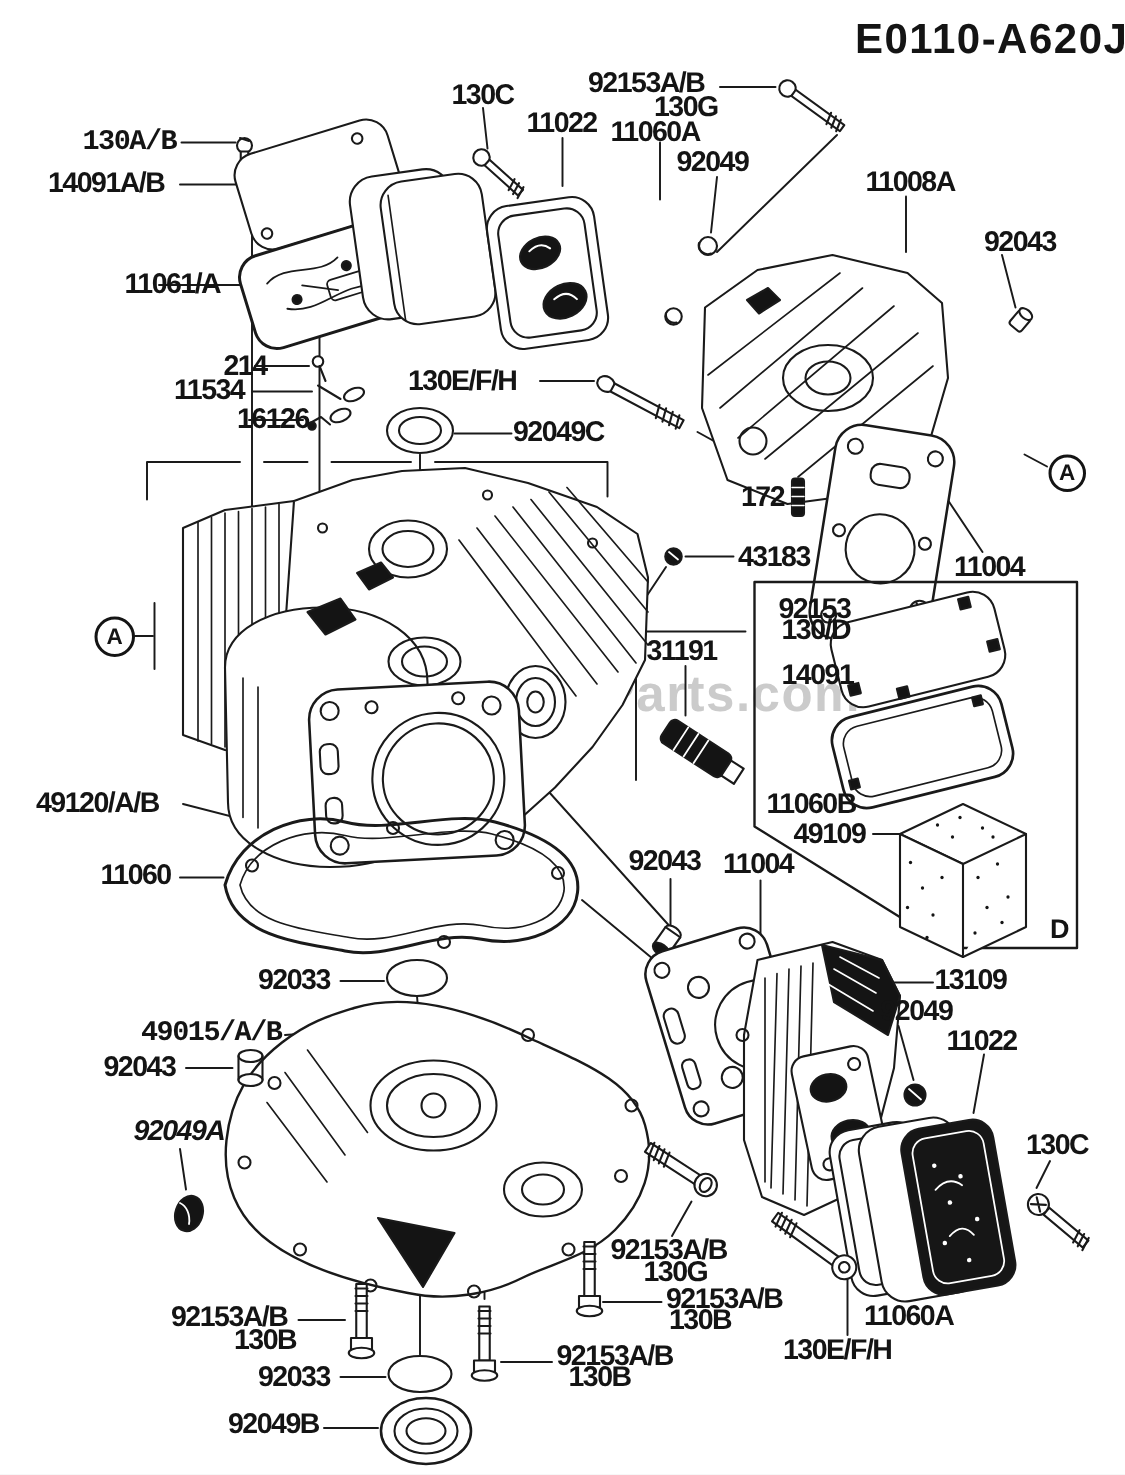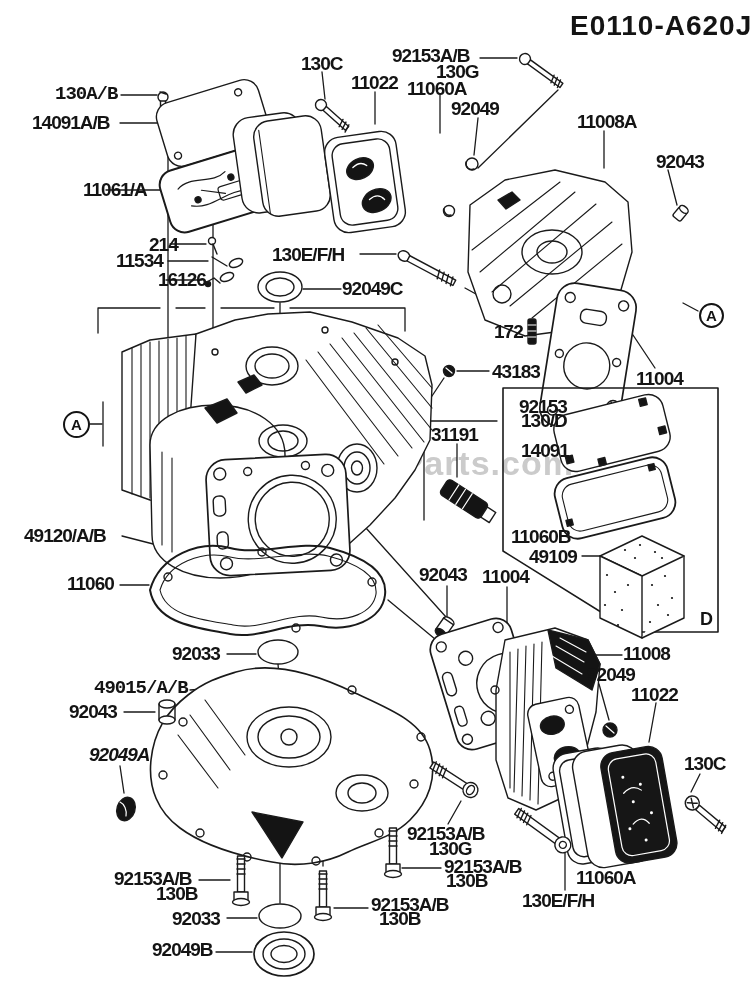--- a/index.html
+++ b/index.html
@@ -457,21 +457,21 @@
       <div class="plabel" style="left: 511px; top: 496px; margin-top: 31px;">11060B</div>
       <div class="plabel" style="left: 529px; top: 547px;">49109</div>
       <div class="plabel" style="left: 24px; top: 526px;">49120/A/B</div>
       <div class="plabel" style="left: 67px; top: 574px;">11060</div>
       <div class="plabel" style="left: 172px; top: 644px;">92033</div>
       <div class="plabel" style="left: 94px; top: 679px; font-family: Liberation Mono, monospace;">49015/A/B</div>
       <div class="plabel" style="left: 69px; top: 702px;">92043</div>
       <div class="plabel" style="left: 89px; top: 745px; font-style: italic;">92049A</div>
       <div class="plabel" style="left: 419px; top: 565px;">92043</div>
       <div class="plabel" style="left: 482px; top: 567px;">11004</div>
-      <div class="plabel" style="left: 623px; top: 644px;">11008</div>
+      <div class="plabel" style="left: 623px; top: 644px;">13109</div>
       <div class="plabel" style="left: 587px; top: 665px;">92049</div>
       <div class="plabel" style="left: 631px; top: 685px;">11022</div>
       <div class="plabel" style="left: 684px; top: 754px;">130C</div>
       <div class="plabel" style="left: 407px; top: 824px;">92153A/B</div>
       <div class="plabel" style="left: 429px; top: 839px;">130G</div>
       <div class="plabel" style="left: 444px; top: 857px;">92153A/B</div>
       <div class="plabel" style="left: 446px; top: 871px;">130B</div>
       <div class="plabel" style="left: 576px; top: 868px;">11060A</div>
       <div class="plabel" style="left: 522px; top: 891px;">130E/F/H</div>
       <div class="plabel" style="left: 114px; top: 869px;">92153A/B</div>

